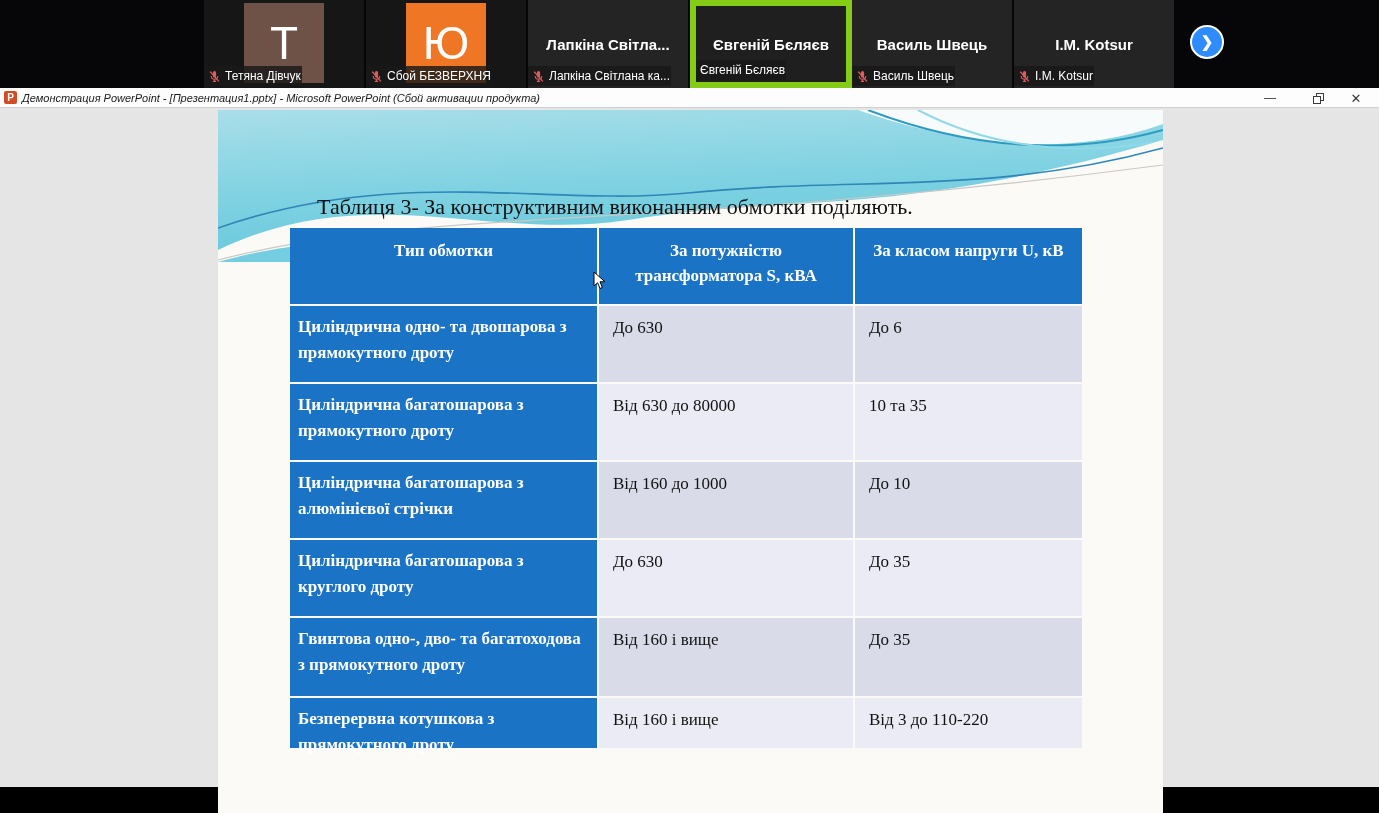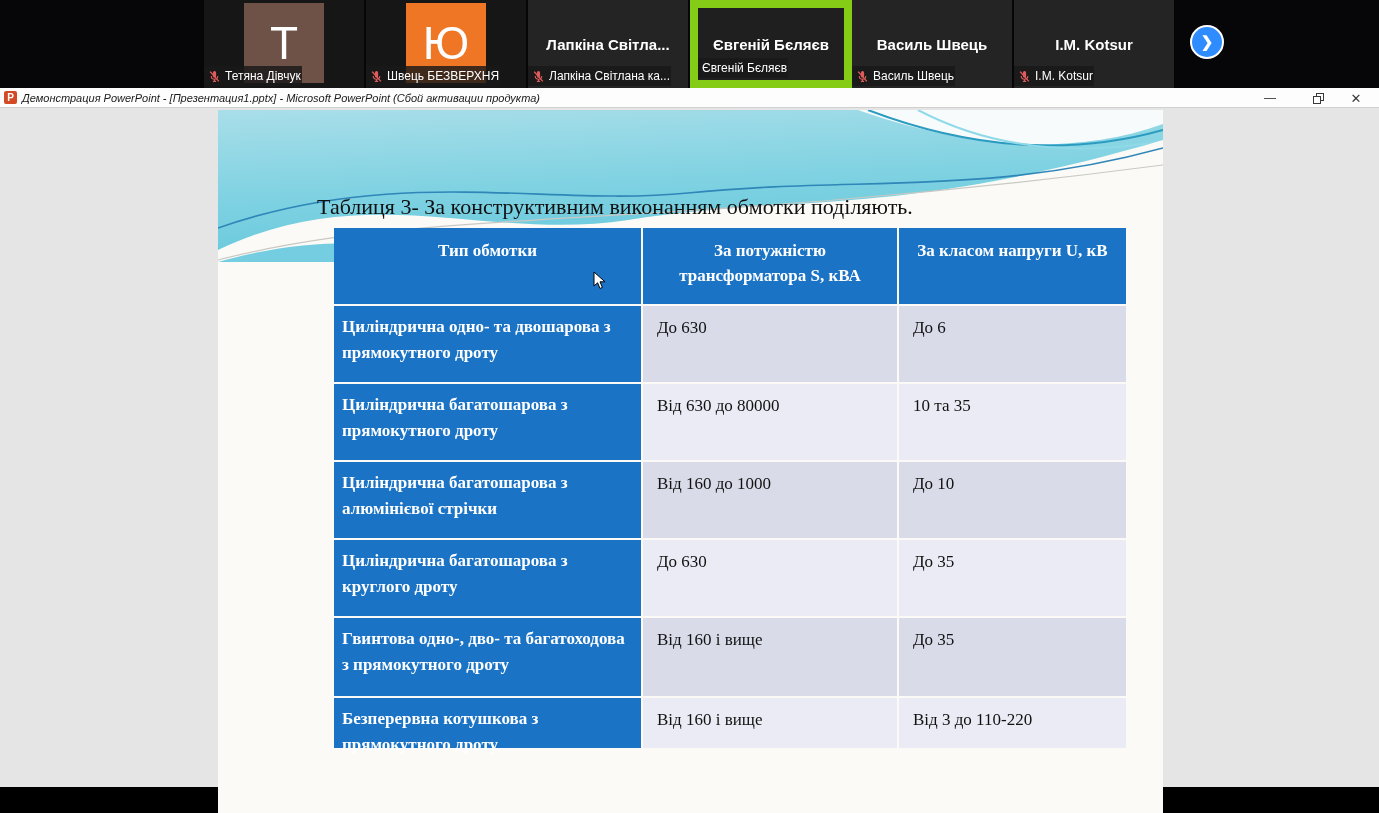--- a/index.html
+++ b/index.html
@@ -3,21 +3,21 @@
 <meta charset="utf-8">
 <style>
   html,body{margin:0;padding:0;background:#000;}
   .screen{position:relative;width:1379px;height:813px;background:#000;overflow:hidden;
           font-family:"Liberation Sans",sans-serif;}
 
   
   .strip{position:absolute;left:0;top:0;width:1379px;height:88px;background:#060608;}
   .tile{position:absolute;top:0;height:88px;width:160px;background:#161616;overflow:hidden;}
   .tile.dark{background:#242424;}
-  .tile.active{border:8px solid #84cc16;box-sizing:border-box;background:#1f1f1f;}
+  .tile.active{border:6px solid #84cc16;box-sizing:border-box;background:#1f1f1f;}
   .avatar{position:absolute;left:40px;top:3px;width:80px;height:80px;
           display:grid;place-items:center;color:#fff;font-size:46px;font-weight:400;}
   .center-name{position:absolute;left:0;right:0;top:0;bottom:0;display:grid;place-items:center;
                color:#fff;font-weight:bold;font-size:15px;white-space:nowrap;}
   .name-tag{position:absolute;left:0;bottom:2px;display:flex;align-items:center;gap:4px;
             background:rgba(24,24,24,.82);color:#fff;font-size:12px;padding:3px 1px 3px 4px;
             white-space:nowrap;max-width:156px;overflow:hidden;}
   .mic{width:13px;height:13px;flex:0 0 auto;}
   .mic .b{fill:#e05c5c;}
   .mic .s{stroke:#e05c5c;fill:none;stroke-width:2;}
@@ -46,21 +46,21 @@
   .stage{position:absolute;left:0;top:108px;width:1379px;height:679px;background:#e5e5e5;}
   .slide{position:absolute;left:218px;top:2px;width:945px;height:703px;background:#fbfaf7;overflow:hidden;}
   .wave{position:absolute;left:0;top:0;width:945px;height:152px;}
   .slide-title{position:absolute;left:99px;top:84px;width:800px;
                font-family:"Liberation Serif",serif;font-size:22px;color:#101010;}
 
   
   .tbl{position:absolute;left:72px;top:118px;display:grid;
        grid-template-columns:307px 254px 227px;
        grid-template-rows:76px 76px 76px 76px 76px 78px 50px;
-       gap:2px;font-family:"Liberation Serif",serif;margin-left:44px;}
+       gap:2px;font-family:"Liberation Serif",serif;}
   .th{background:#1b73c5;color:#fff;font-weight:bold;font-size:17px;text-align:center;
       padding:10px 14px 0 14px;line-height:25px;}
   .rowhead{background:#1b73c5;color:#fff;font-weight:bold;font-size:17px;
            padding:8px 10px 0 8px;line-height:26px;}
   .cell{color:#121212;font-size:17px;padding:10px 0 0 14px;line-height:24px;}
   .band-a{background:#d9dbe9;}
   .band-b{background:#eaebf4;}
 
   .cursor{position:absolute;left:593px;top:163px;width:14px;height:20px;}
 </style>
@@ -90,21 +90,21 @@
       <div class="avatar" style="background:#ee7624">
         <span>Ю</span>
       </div>
       <div class="name-tag">
         <svg class="mic" viewBox="0 0 24 24">
             <path class="b" d="M12 2a3 3 0 0 1 3 3v6a3 3 0 0 1-6 0V5a3 3 0 0 1 3-3z"></path>
             <path class="s" d="M6 11a6 6 0 0 0 12 0"></path>
             <path class="s" d="M12 17v4M9 21h6"></path>
             <path class="slash" d="M4 3l16 18"></path>
           </svg>
-        <span>Швець БЕЗВЕРХНЯ</span>
+        <span>Сбой БЕЗВЕРХНЯ</span>
       </div>
     </div>
 
     <div class="tile dark" style="left:528px">
       <div class="center-name">Лапкіна Світла...</div>
       <div class="name-tag">
         <svg class="mic" viewBox="0 0 24 24">
             <path class="b" d="M12 2a3 3 0 0 1 3 3v6a3 3 0 0 1-6 0V5a3 3 0 0 1 3-3z"></path>
             <path class="s" d="M6 11a6 6 0 0 0 12 0"></path>
             <path class="s" d="M12 17v4M9 21h6"></path>

